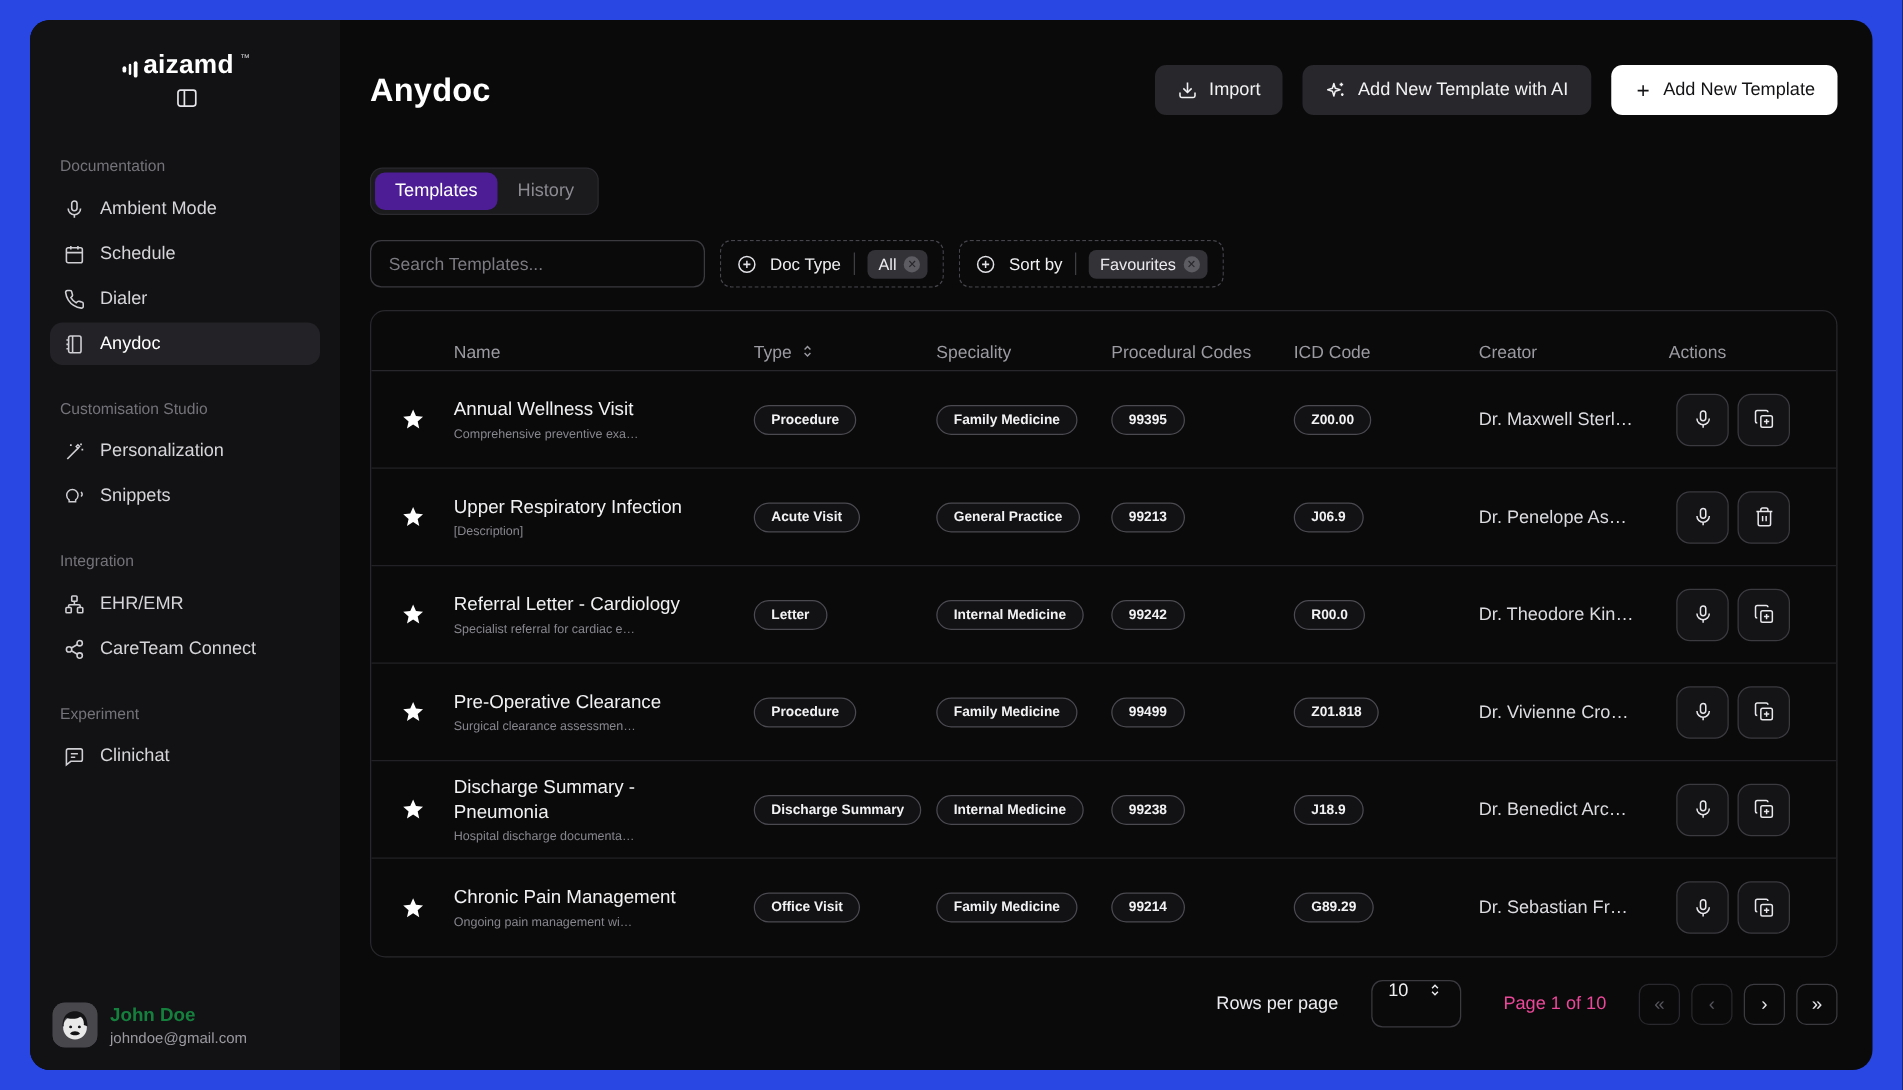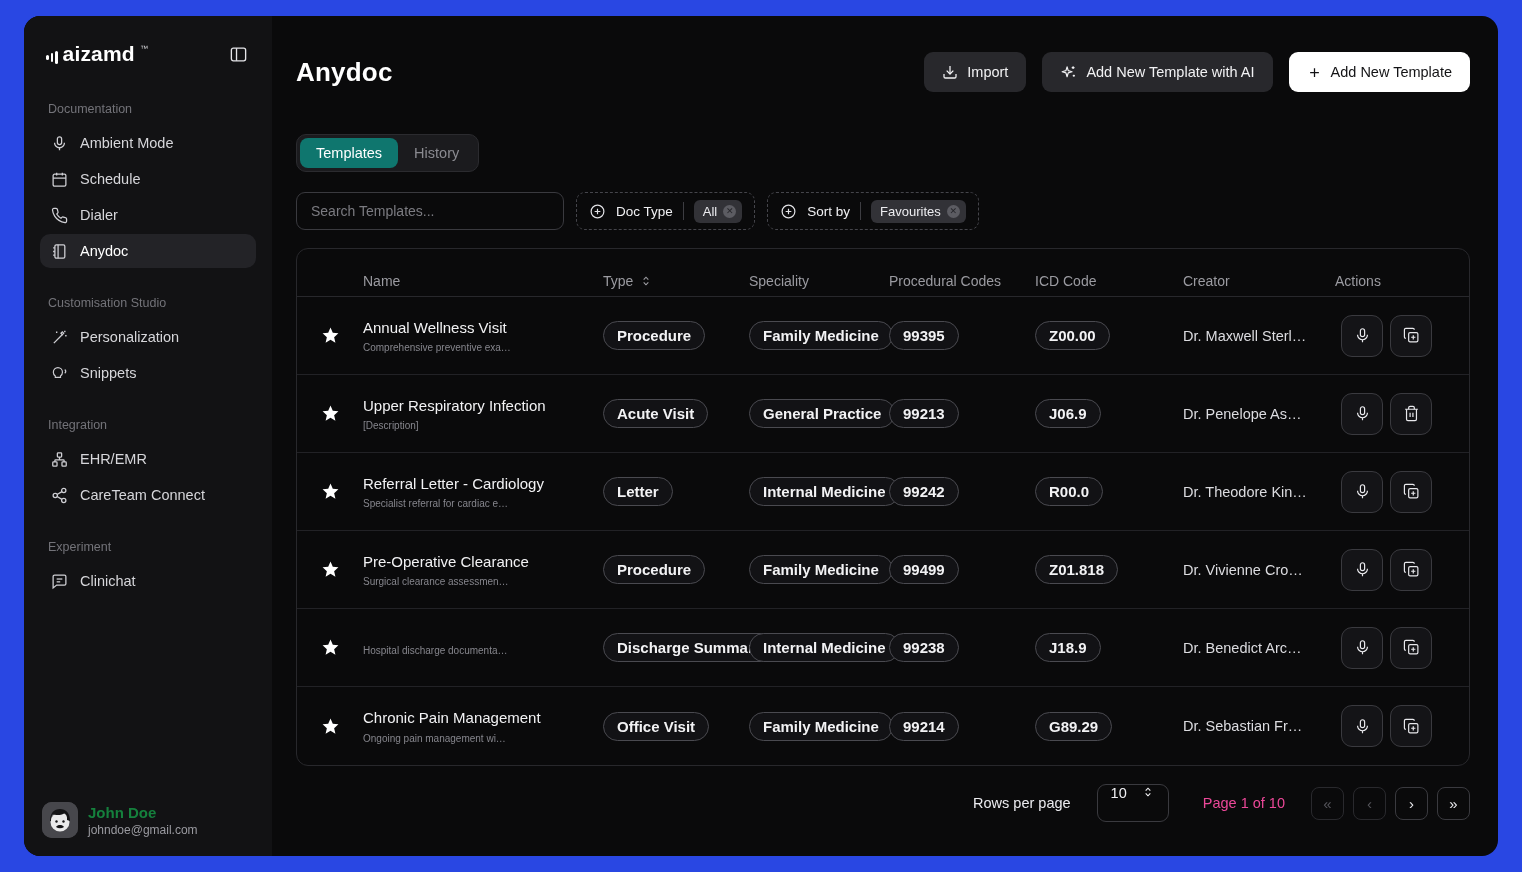--- a/index.html
+++ b/index.html
@@ -3,21 +3,21 @@
 <meta charset="utf-8">
 <style>
   * { margin:0; padding:0; box-sizing:border-box; }
   html,body { width:1522px; height:872px; }
   body { font-family:"Liberation Sans", sans-serif; background:#2947E3; overflow:hidden; }
   .frame { width:1522px; height:872px; padding:16px 24px; }
   .window { display:flex; width:100%; height:100%; background:#0A0A0B; border-radius:16px; overflow:hidden; }
 
   
   .sidebar { width:248px; background:#121214; display:flex; flex-direction:column; padding:20px 16px 16px; flex-shrink:0; }
-  .logo-row { display:flex; align-items:center; justify-content:space-between; padding:4px 4px 0 6px; }
+  .logo-row { display:flex; align-items:center; justify-content:space-between; padding:4px 4px 0 6px;flex-direction:column; }
   .logo { display:flex; align-items:flex-start; gap:5px; color:#fff; }
   .logo-bars { display:flex; align-items:center; gap:2px; margin-top:9px; }
   .logo-bars i { display:block; width:2.5px; background:#fff; border-radius:2px; }
   .logo-bars i:nth-child(1){height:5px;} .logo-bars i:nth-child(2){height:9px;} .logo-bars i:nth-child(3){height:13px;}
   .logo-text { font-size:21px; font-weight:700; letter-spacing:.2px; }
   .logo-tm { font-size:8px; margin-top:2px; color:#d0d0d4; }
   .collapse-btn { width:28px; height:28px; display:flex; align-items:center; justify-content:center; color:#e6e6ea; cursor:pointer; border-radius:6px; }
   .section-label { color:#737379; font-size:12.5px; margin:26px 8px 10px; }
   .section-label.first { margin-top:34px; }
   .nav-item { display:flex; align-items:center; gap:12px; color:#d6d6da; font-size:14.5px; padding:8px 10px; border-radius:10px; cursor:pointer; margin-bottom:2px; }
@@ -34,21 +34,21 @@
   .main { flex:1; display:flex; flex-direction:column; padding:36px 28px 20px 24px; min-width:0; }
   .main-header { display:flex; align-items:center; justify-content:space-between; }
   .page-title { color:#fff; font-size:26px; font-weight:700; letter-spacing:.2px; }
   .header-actions { display:flex; gap:16px; }
   .btn { display:flex; align-items:center; gap:9px; height:40px; padding:0 18px; border-radius:9px; font-size:14.5px; cursor:pointer; border:none; font-family:inherit; }
   .btn-dark { background:#28282C; color:#f2f2f4; }
   .btn-light { background:#fff; color:#131315; font-weight:500; }
 
   .tabs { display:inline-flex; align-items:center; margin-top:42px; background:#1B1B1E; border:1px solid #2B2B2F; border-radius:10px; padding:3px; width:max-content; }
   .tab { padding:7px 16px; font-size:14.5px; border-radius:8px; color:#8b8b91; cursor:pointer; }
-  .tab.active { background:#0f766e; color:#fff; }
+  .tab.active { background:#4c1d95; color:#fff; }
 
   .filter-row { display:flex; align-items:center; gap:12px; margin-top:20px; }
   .search-box { width:268px; height:38px; border:1px solid #3A3A3F; border-radius:9px; background:transparent; color:#e8e8ec; font-size:14px; padding:0 14px; font-family:inherit; outline:none; }
   .search-box::placeholder { color:#7b7b81; }
   .chip { display:flex; align-items:center; gap:10px; height:38px; padding:0 12px; border:1px dashed #45454b; border-radius:9px; cursor:pointer; }
   .chip .ic { color:#e2e2e6; display:flex; }
   .chip-label { color:#f0f0f3; font-size:13.5px; font-weight:500; }
   .chip-sep { width:1px; height:18px; background:#3d3d42; }
   .chip-value { display:flex; align-items:center; gap:6px; background:#323237; color:#ececf0; font-size:13px; font-weight:500; border-radius:6px; padding:4px 6px 4px 9px; }
   .x-circle { width:13px; height:13px; border-radius:50%; background:#6a6a71; color:#232327; font-size:9px; display:flex; align-items:center; justify-content:center; line-height:1; opacity:.75; }
@@ -58,21 +58,21 @@
   .tgrid { display:grid; grid-template-columns:66px 240px 146px 140px 146px 148px 152px 1fr; align-items:center; }
   .thead { height:48px; border-bottom:1px solid #28282C; }
   .th { color:#9b9ba1; font-size:14px; display:flex; align-items:center; gap:6px;margin-top:16px; }
   .th .sort-ic { color:#9b9ba1; display:flex; cursor:pointer; }
   .trow { min-height:78px; border-bottom:1px solid #222226; padding:10px 0; cursor:pointer; }
   .trow:last-child { border-bottom:none; }
   .star-cell { display:flex; justify-content:center; }
   .star { color:#fff; display:flex; cursor:pointer; }
   .name-main { color:#f2f2f4; font-size:15px; font-weight:500; line-height:1.3; padding-right:16px; }
   .name-desc { color:#86868d; font-size:10px; margin-top:5px; white-space:nowrap; overflow:hidden; }
-  .pill { display:inline-block; border:1px solid #4a4a50; background:#121215; color:#f2f2f4; font-size:15px; font-weight:600; border-radius:999px; padding:5px 13px; white-space:nowrap; }
+  .pill { display:inline-block; border:1px solid #4a4a50; background:#121215; color:#f2f2f4; font-size:11px; font-weight:600; border-radius:999px; padding:5px 13px; white-space:nowrap; }
   .creator { color:#dcdce0; font-size:14.5px; white-space:nowrap; overflow:hidden; }
   .actions-cell { display:flex; gap:7px; justify-content:flex-start; padding-left:6px; }
   .icon-btn { width:42px; height:42px; border:1px solid #3A3A3F; background:#141417; border-radius:11px; display:flex; align-items:center; justify-content:center; color:#e8e8ec; cursor:pointer; }
 
   
   .pager { display:flex; align-items:center; justify-content:flex-end; gap:26px; margin-top:18px; }
   .pager-label { color:#ececf0; font-size:14.5px; }
   .rows-select { display:flex; align-items:flex-start; gap:14px; border:1px solid #3A3A3F; border-radius:9px; height:38px; padding:0 13px; color:#f0f0f3; font-size:14.5px; cursor:pointer; }
   .page-info { color:#ec4899; font-size:14.5px; font-weight:500; margin-left:8px; }
   .pg-btns { display:flex; gap:9px; }
@@ -492,20 +492,21 @@
 
         <div class="tgrid trow">
           <div class="star-cell">
               <span class="star">
                 <svg width="19" height="19" viewBox="0 0 24 24" fill="currentColor">
                   <path d="M12 2l2.9 6.6 7.1.7-5.4 4.8 1.6 7-6.2-3.8-6.2 3.8 1.6-7L2 9.3l7.1-.7z"></path>
                 </svg>
               </span>
             </div>
           <div>
+              <div class="name-main">Discharge Summary - Pneumonia</div>
               <div class="name-desc">Hospital discharge documenta…</div>
             </div>
           <div><span class="pill">Discharge Summary</span></div>
           <div><span class="pill">Internal Medicine</span></div>
           <div><span class="pill">99238</span></div>
           <div><span class="pill">J18.9</span></div>
           <div class="creator">Dr. Benedict Arc…</div>
           <div class="actions-cell">
             <button class="icon-btn">
                 <span>

